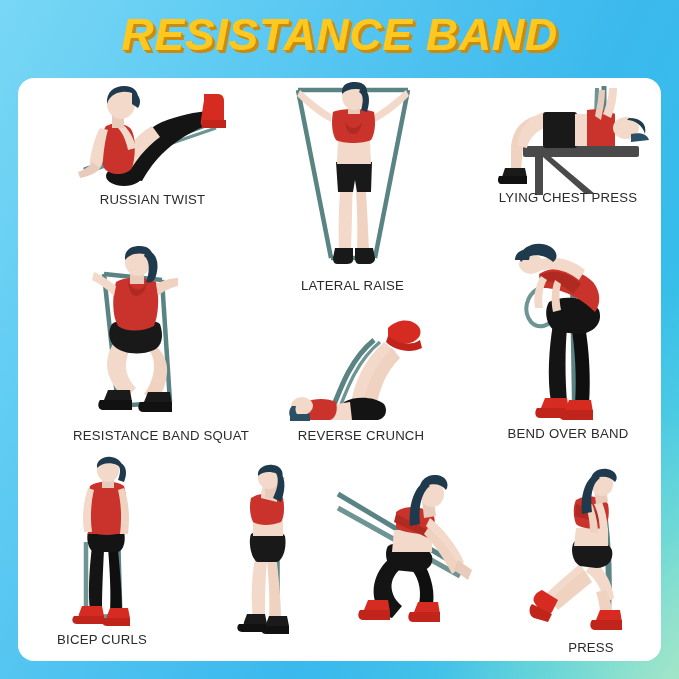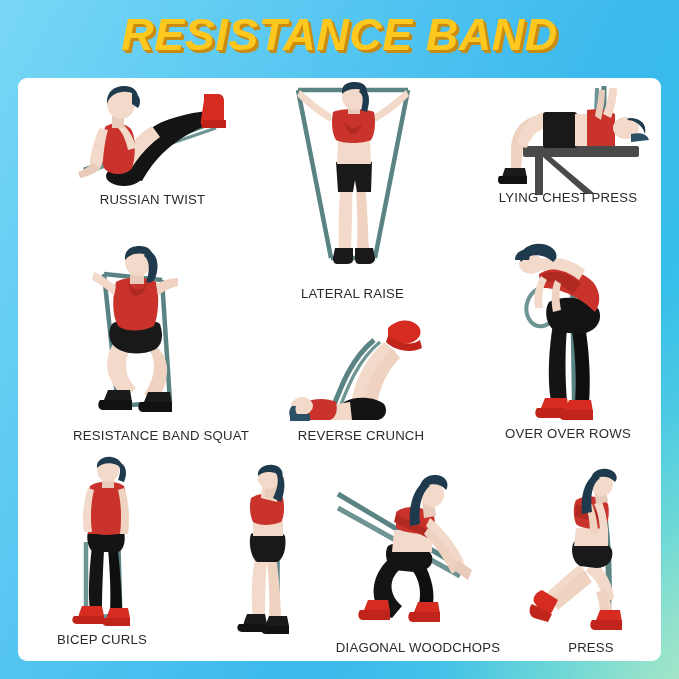--- a/index.html
+++ b/index.html
@@ -27,21 +27,21 @@
     color:#FFC81E;
     text-shadow:3px 3px 0 #c98b10, 1px 1px 0 #c98b10;
     white-space:nowrap;
     line-height:52px;
   }
   
   #card{
     position:absolute;left:18px;top:78px;
     width:643px;height:583px;
     background:#ffffff;
-    border-radius:9px;
+    border-radius:16px;
     overflow:hidden;
   }
   .cell{position:absolute;}
   .label{
     position:absolute;
     text-align:center;
     font-size:13.2px;
     color:#2b2b2b;
     letter-spacing:0.2px;
     white-space:nowrap;
@@ -119,21 +119,21 @@
           <path d="M84 32 C94 26 106 16 115 8 L118 14 C108 24 96 34 84 40 Z" fill="#F2D9C9"></path>
 
           <path d="M57 20 L69 20 L69 32 L57 32 Z" fill="#E8CBBA"></path>
 
           <ellipse cx="63" cy="14" rx="12" ry="14" fill="#F2D9C9"></ellipse>
 
           <path d="M51 12 C50 2 57 0 64 0 C72 0 77 4 76 12 C72 6 58 5 51 12 Z" fill="#1E3A4C"></path>
           <path d="M70 6 C78 8 80 16 76 30 L70 28 C73 18 72 12 68 10 Z" fill="#1E3A4C"></path>
         </svg>
       </div>
-      <div class="label" style="left:0;top:204px;width:195px;">LATERAL RAISE</div>
+      <div class="label" style="left:0;top:196px;width:195px;">LATERAL RAISE</div>
     </div>
 
     <div class="cell" style="left:455px;top:4px;width:190px;height:135px;">
       <div class="fig" style="left:18px;top:2px;width:160px;height:105px;">
         <svg width="160" height="105" viewBox="0 0 160 105">
 
           <path d="M113 2 L113 62" stroke="#5A8383" stroke-width="5" fill="none"></path>
           <path d="M106 4 L104 58" stroke="#6E9494" stroke-width="4" fill="none"></path>
 
           <rect x="32" y="62" width="116" height="11" rx="2" fill="#4A4A4A"></rect>
@@ -261,21 +261,21 @@
 
           <path d="M10 30 C12 18 28 12 40 18 C48 22 50 30 44 34 C36 26 20 24 12 34 Z" fill="#1E3A4C"></path>
           <path d="M6 32 C6 24 14 20 22 22 L20 32 Z" fill="#1E3A4C"></path>
 
           <path d="M36 170 L58 170 L60 182 C60 187 56 189 50 189 L38 189 C33 189 31 185 32 180 Z" fill="#D62B20"></path>
           <path d="M28 180 L60 180 L60 190 L31 190 C26 190 25 184 28 180 Z" fill="#C0241A"></path>
           <path d="M60 172 L82 172 L84 184 C84 189 80 191 74 191 L62 191 C57 191 55 187 56 182 Z" fill="#D62B20"></path>
           <path d="M52 182 L84 182 L84 192 L55 192 C50 192 49 186 52 182 Z" fill="#C0241A"></path>
         </svg>
       </div>
-      <div class="label" style="left:0;top:198px;width:190px;">OVER OVER ROWS</div>
+      <div class="label" style="left:0;top:198px;width:190px;">BEND OVER BAND</div>
     </div>
 
     <div class="cell" style="left:4px;top:382px;width:160px;height:185px;">
       <div class="fig" style="left:44px;top:0;width:80px;height:165px;">
         <svg width="80" height="165" viewBox="0 0 80 165">
 
           <path d="M20 82 L20 150" stroke="#6E9494" stroke-width="4.5" fill="none"></path>
           <path d="M52 80 L54 152" stroke="#5A8383" stroke-width="5" fill="none"></path>
           <path d="M20 150 C24 158 48 158 54 152" stroke="#6E9494" stroke-width="4" fill="none"></path>
 
@@ -369,21 +369,20 @@
 
           <path d="M84 20 C82 8 92 2 101 3 C110 4 114 12 110 18 C104 10 90 10 84 20 Z" fill="#1E3A4C"></path>
           <path d="M88 10 C78 16 72 34 74 54 L84 52 C82 34 86 20 94 14 Z" fill="#1E3A4C"></path>
 
           <path d="M32 128 L52 128 L54 140 C54 145 50 147 44 147 L34 147 C29 147 27 143 28 138 Z" fill="#D62B20"></path>
           <path d="M24 138 L54 138 L54 148 L27 148 C22 148 21 142 24 138 Z" fill="#C0241A"></path>
           <path d="M82 130 L102 130 L104 142 C104 147 100 149 94 149 L84 149 C79 149 77 145 78 140 Z" fill="#D62B20"></path>
           <path d="M74 140 L104 140 L104 150 L77 150 C72 150 71 144 74 140 Z" fill="#C0241A"></path>
         </svg>
       </div>
-      <div class="label" style="left:0;top:172px;width:200px;">DIAGONAL WOODCHOPS</div>
     </div>
 
     <div class="cell" style="left:498px;top:390px;width:150px;height:185px;">
       <div class="fig" style="left:12px;top:4px;width:135px;height:160px;">
         <svg width="135" height="160" viewBox="0 0 135 160">
 
           <path d="M76 38 C80 70 82 110 80 142" stroke="#5A8383" stroke-width="6" fill="none"></path>
 
           <path d="M52 92 C40 102 28 112 18 122 L28 132 C38 122 50 112 60 104 Z" fill="#F2D9C9"></path>
           <path d="M56 98 C44 108 32 118 22 128 L30 138 C42 128 54 118 64 110 Z" fill="#EFD2C0"></path>

